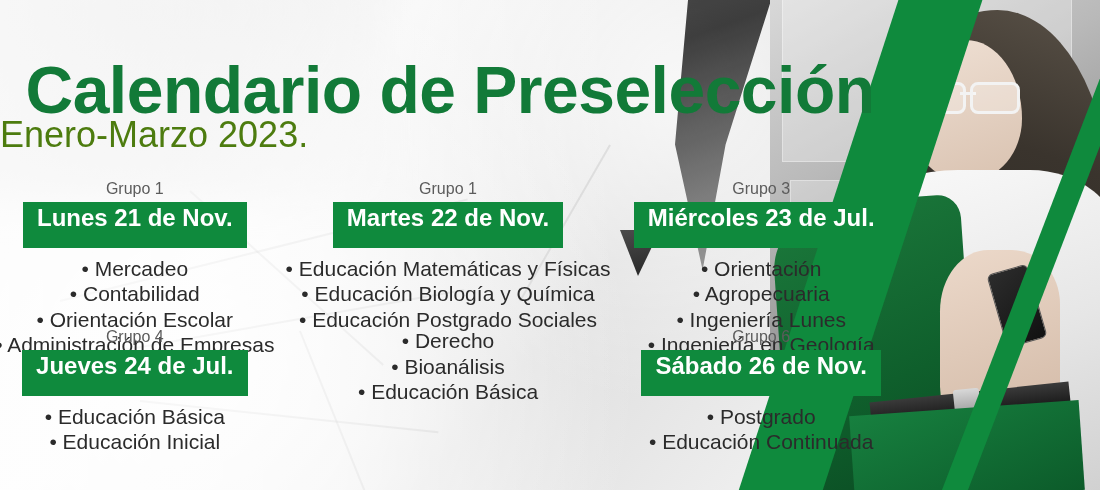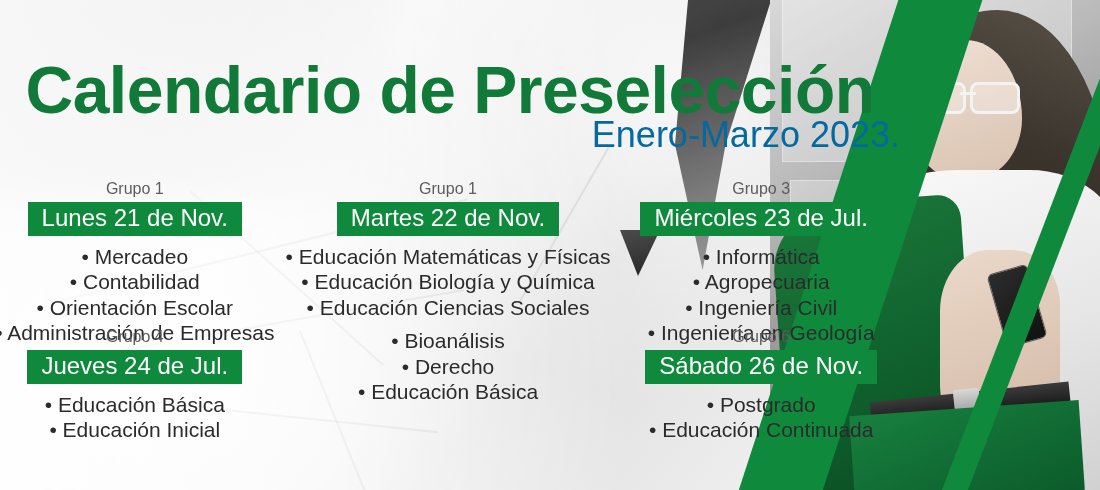--- a/index.html
+++ b/index.html
@@ -223,23 +223,23 @@
     font-size: 66px;
     font-weight: bold;
     color: #127a38;
     letter-spacing: -0.5px;
     white-space: nowrap;
   }
   .subtitle {
     position: absolute;
     left: 0; top: 114px;
     width: 900px;
-    text-align: right;
+    text-align: left;
     font-size: 36px;
-    color: #0369a1;
+    color: #4d7c0f;
     letter-spacing: 0px;
   }
 
   .groups {
     position: absolute;
     left: -12px;
     top: 180px;
     width: 920px;
     display: grid;
     grid-template-columns: repeat(3, 1fr);
@@ -258,22 +258,22 @@
   }
   .group-date-wrap {
     display: block;
     margin-bottom: 8px;
   }
   .group-date {
     display: inline-block;
     background: #0f8a3d;
     color: #ffffff;
     font-size: 24px;
-    font-weight: normal;
-    padding: 2px 14px 4px 14px;
+    font-weight: bold;
+    padding: 2px 14px 16px 14px;
     line-height: 1.15;
     white-space: nowrap;
   }
   .group-items {
     list-style: none;
     margin: 0;
     padding: 0;
   }
   .group-items li {
     font-size: 21px;
@@ -347,52 +347,52 @@
       </div>
 
       <div class="group">
         <div class="group-label">Grupo 1</div>
         <div class="group-date-wrap">
           <span class="group-date">Martes 22 de Nov.</span>
         </div>
         <ul class="group-items">
           <li>Educación Matemáticas y Físicas</li>
           <li>Educación Biología y Química</li>
-          <li>Educación Ciencias Sociales</li>
+          <li>Educación Postgrado Sociales</li>
         </ul>
       </div>
 
       <div class="group">
         <div class="group-label">Grupo 3</div>
         <div class="group-date-wrap">
           <span class="group-date">Miércoles 23 de Jul.</span>
         </div>
         <ul class="group-items">
-          <li>Informática</li>
+          <li>Orientación</li>
           <li>Agropecuaria</li>
-          <li>Ingeniería Civil</li>
+          <li>Ingeniería Lunes</li>
           <li>Ingeniería en Geología</li>
         </ul>
       </div>
 
       <div class="group">
         <div class="group-label">Grupo 4</div>
         <div class="group-date-wrap">
           <span class="group-date">Jueves 24 de Jul.</span>
         </div>
         <ul class="group-items">
           <li>Educación Básica</li>
           <li>Educación Inicial</li>
         </ul>
       </div>
 
       <div class="group">
         <ul class="group-items">
+          <li>Derecho</li>
           <li>Bioanálisis</li>
-          <li>Derecho</li>
           <li>Educación Básica</li>
         </ul>
       </div>
 
       <div class="group">
         <div class="group-label">Grupo 6</div>
         <div class="group-date-wrap">
           <span class="group-date">Sábado 26 de Nov.</span>
         </div>
         <ul class="group-items">

